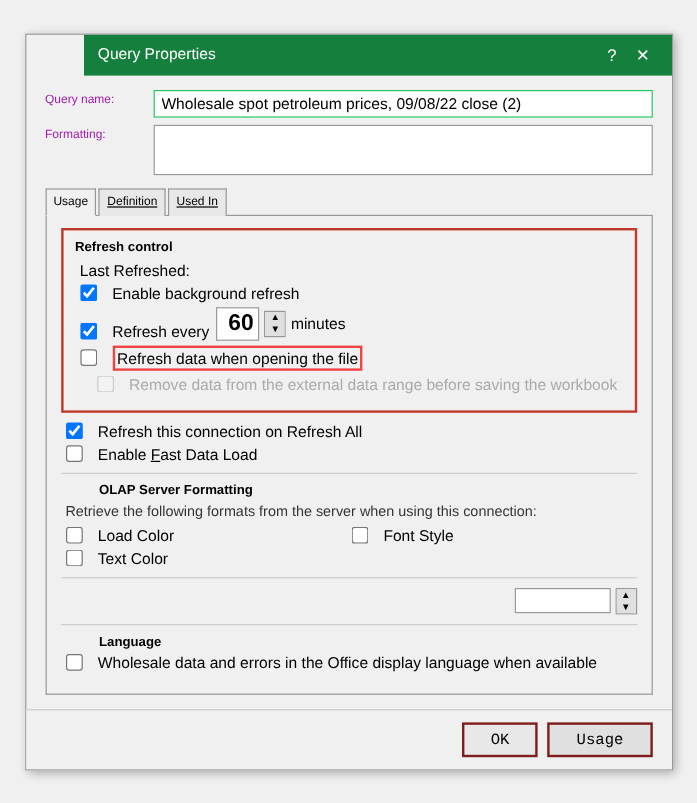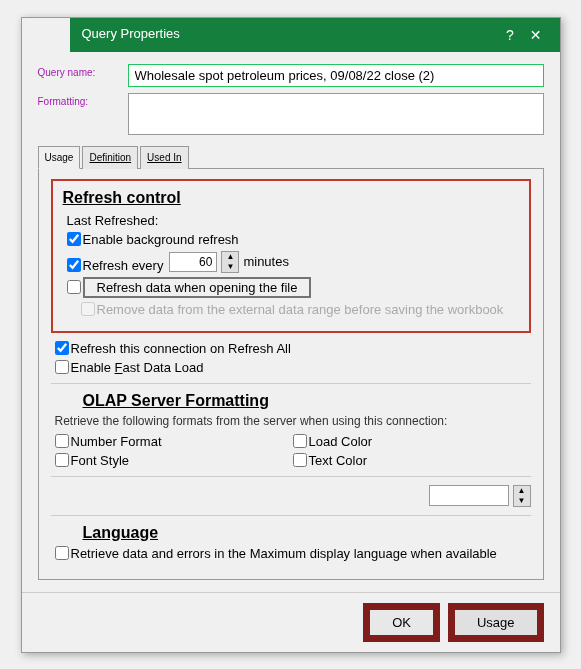--- a/index.html
+++ b/index.html
@@ -113,62 +113,62 @@
       min-height: 380px;
     }
     .section-box {
       border: 2px solid #c0392b;
       padding: 8px 10px 10px 10px;
       margin-bottom: 8px;
       position: relative;
     }
     .section-title {
       font-weight: 600;
-      font-size: 16px;
+      font-size: 11px;
       margin-bottom: 6px;
-      text-decoration: underline;
     }
     .field-row {
       display: flex;
       align-items: flex-end;
       margin-bottom: 4px;
       padding-left: 4px;
     }
     .field-row-indent {
       padding-left: 18px;
     }
     .checkbox-label {
       display: flex;
       align-items: center;
-      gap: 2px;
+      gap: 13px;
       font-size: 13px;
       cursor: pointer;
     }
     .checkbox-label input[type=checkbox] {
       width: 14px;
       height: 14px;
       cursor: pointer;
     }
     .highlighted-border {
-      border: 2px solid #737373;
-      padding: 1px 12px;
+      border: 2px solid #ef4444;
+      padding: 1px 2px;
     }
     .spinner-wrapper {
       display: flex;
       align-items: center;
       gap: 4px;
       margin-left: 6px;
     }
     .spinner-input {
-      width: 48px;
+      width: 36px;
       border: 1px solid #999;
       background: white;
       padding: 2px 4px;
-      font-size: 12px;
+      font-size: 19px;
       text-align: right;
+      font-weight: bold;
     }
     .spinner-buttons {
       display: flex;
       flex-direction: column;
       border: 1px solid #999;
     }
     .spinner-btn {
       background: #e0e0e0;
       border: none;
       width: 16px;
@@ -223,24 +223,24 @@
       display: flex;
       justify-content: flex-end;
       padding: 10px 16px;
       gap: 8px;
       border-top: 1px solid #ccc;
       background: #f0f0f0;
     }
     .footer-btn {
       padding: 5px 22px;
       font-size: 13px;
-      border: 7px solid #7f1d1d;
+      border: 2px solid #7f1d1d;
       background: #e0e0e0;
       cursor: pointer;
-      font-family: Liberation Sans, sans-serif;
+      font-family: Liberation Mono, monospace;
     }
     .footer-btn.primary {
       background: #e8e8e8;
     }
   </style>
 </head>
 <body>
 
 <div class="dialog">
 
@@ -338,24 +338,20 @@
         </div>
 
         <hr class="separator-line">
 
         <div class="section-normal">
           <div class="section-title">OLAP Server Formatting</div>
           <div class="olap-desc">Retrieve the following formats from the server when using this connection:</div>
           <div class="two-col-checks">
             <label class="checkbox-label">
               <input type="checkbox" style="">
-              <span>Number Format</span>
-            </label>
-            <label class="checkbox-label">
-              <input type="checkbox" style="">
               <span>Load Color</span>
             </label>
             <label class="checkbox-label">
               <input type="checkbox" style="">
               <span>Font Style</span>
             </label>
             <label class="checkbox-label">
               <input type="checkbox" style="">
               <span>Text Color</span>
             </label>
@@ -376,21 +372,21 @@
           </div>
         </div>
 
         <hr class="separator-line">
 
         <div class="section-normal">
           <div class="section-title">Language</div>
           <div class="field-row">
             <label class="checkbox-label">
               <input type="checkbox" style="">
-              <span>Retrieve data and errors in the Maximum display language when available</span>
+              <span>Wholesale data and errors in the Office display language when available</span>
             </label>
           </div>
         </div>
 
       </div>
     </div>
   </div>
 
   <div class="dialog-footer">
     <button class="footer-btn primary">OK</button>

